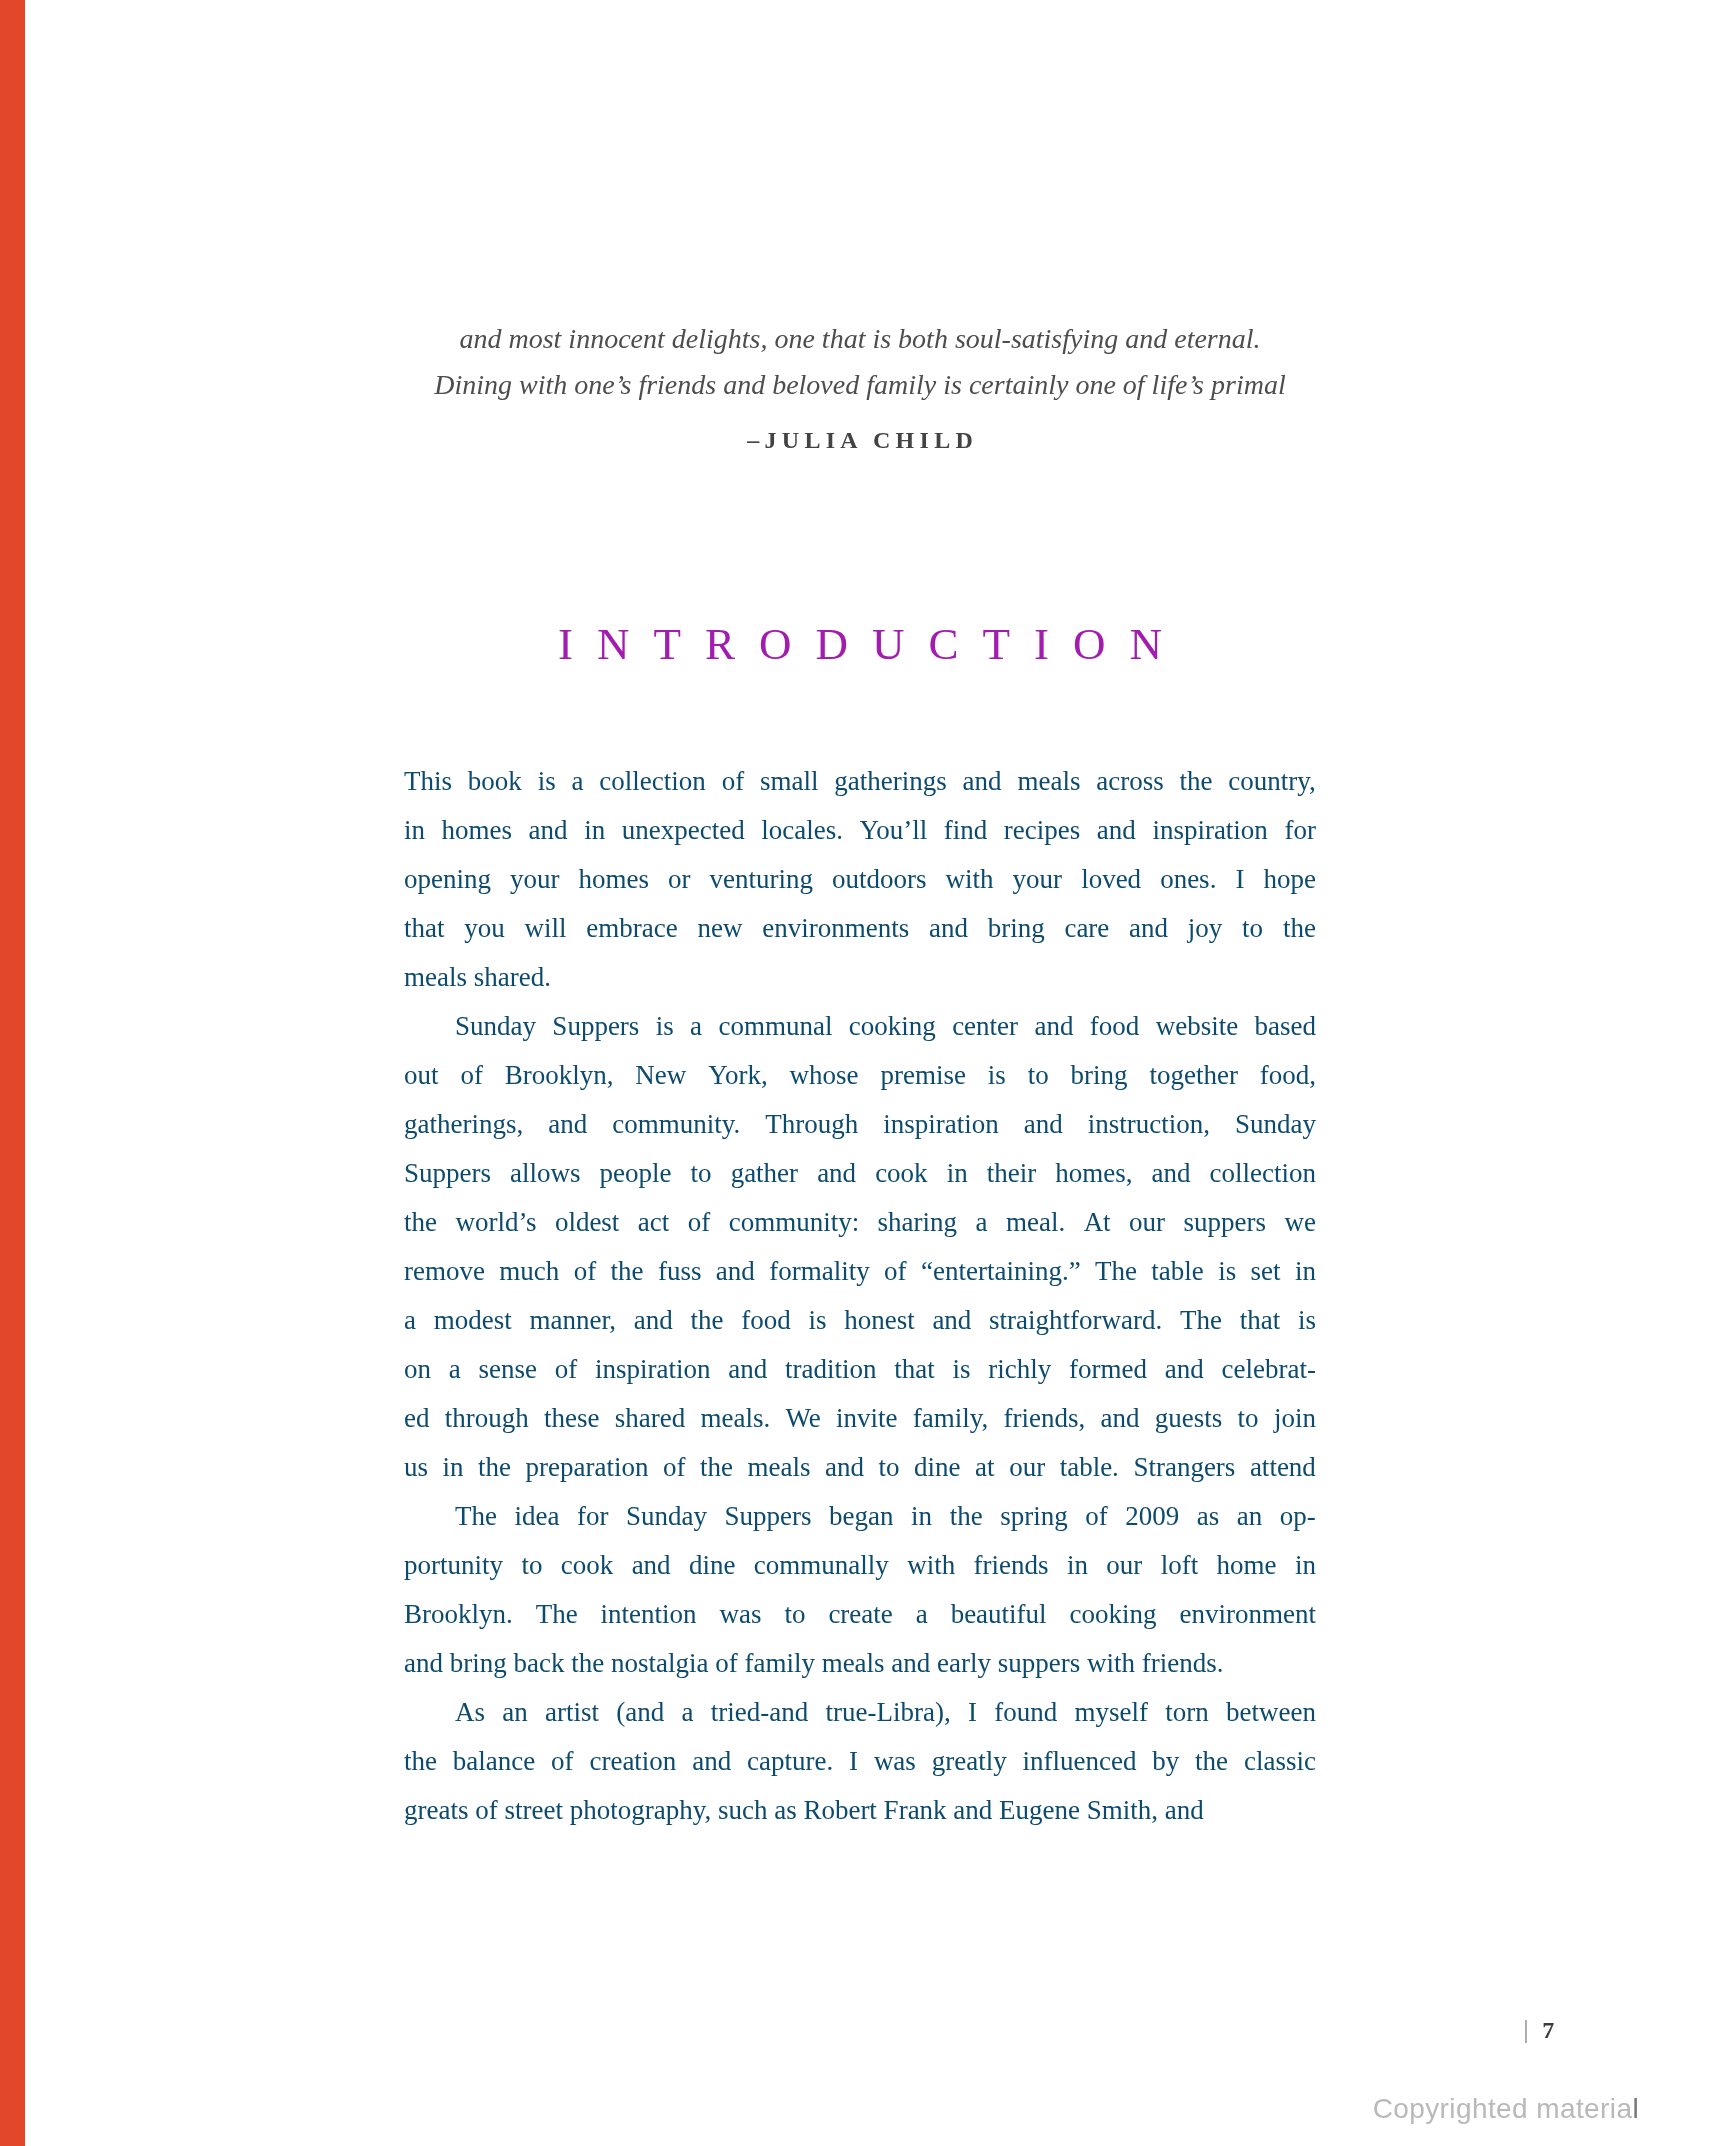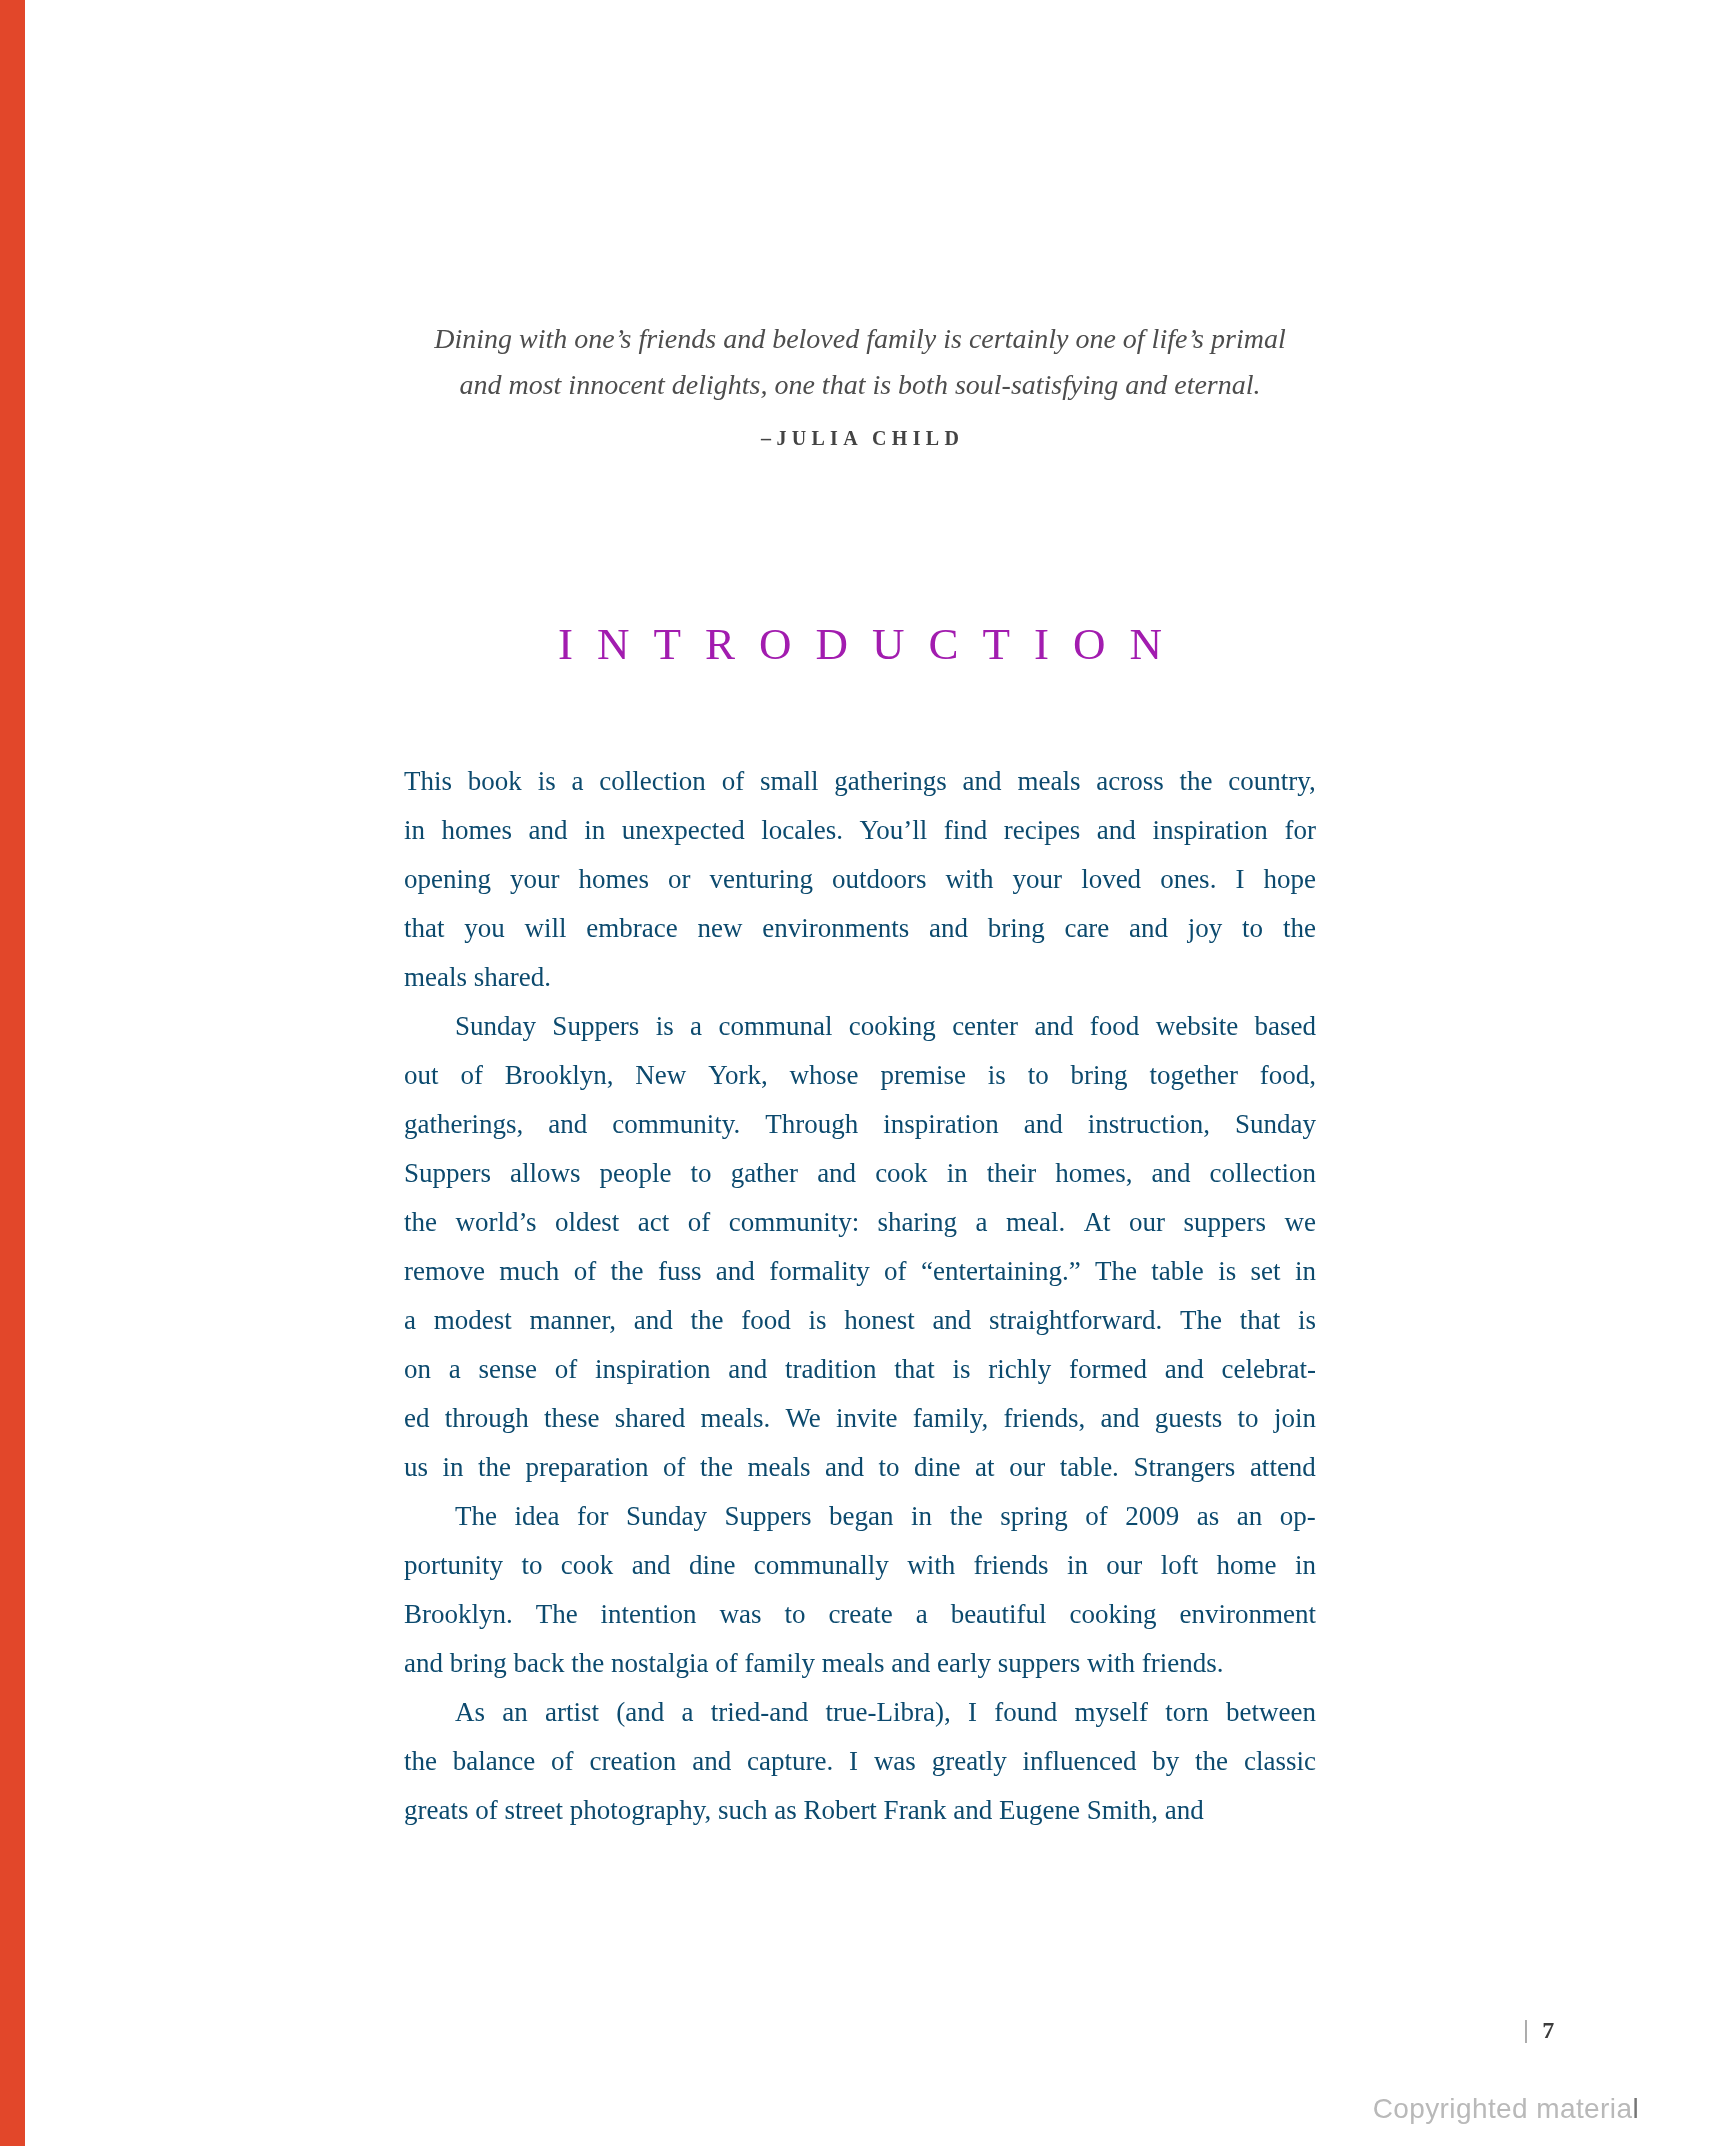--- a/index.html
+++ b/index.html
@@ -23,21 +23,21 @@
     text-align: center;
   }
   .epigraph-line {
     font-style: italic;
     font-size: 28px;
     line-height: 46px;
     color: #4d4d4d;
   }
   .attribution {
     margin-top: 19.4px;
-    font-size: 20px;
+    font-size: 24px;
     font-weight: 700;
     letter-spacing: 5.3px;
     text-indent: 5.3px;
     color: #434343;
   }
   .heading {
     position: absolute;
     left: 404px; top: 613px;
     width: 912px;
     margin: 0;
@@ -99,22 +99,22 @@
   .watermark .wm-last { color: #767676; }
 </style>
 </head>
 <body>
 
 <div class="page">
 
   <div class="book-edge" style="background: rgb(226, 71, 42);"></div>
 
   <div class="epigraph">
+    <div class="epigraph-line">and most innocent delights, one that is both soul-satisfying and eternal.</div>
     <div class="epigraph-line">Dining with one’s friends and beloved family is certainly one of life’s primal</div>
-    <div class="epigraph-line">and most innocent delights, one that is both soul-satisfying and eternal.</div>
     <div class="attribution">–JULIA CHILD</div>
   </div>
 
   <h1 class="heading">INTRODUCTION</h1>
 
   <div class="body-text" id="body-text">
       <div class="body-line line-justify">
         <span>This</span>
         <span>book</span>
         <span>is</span>

